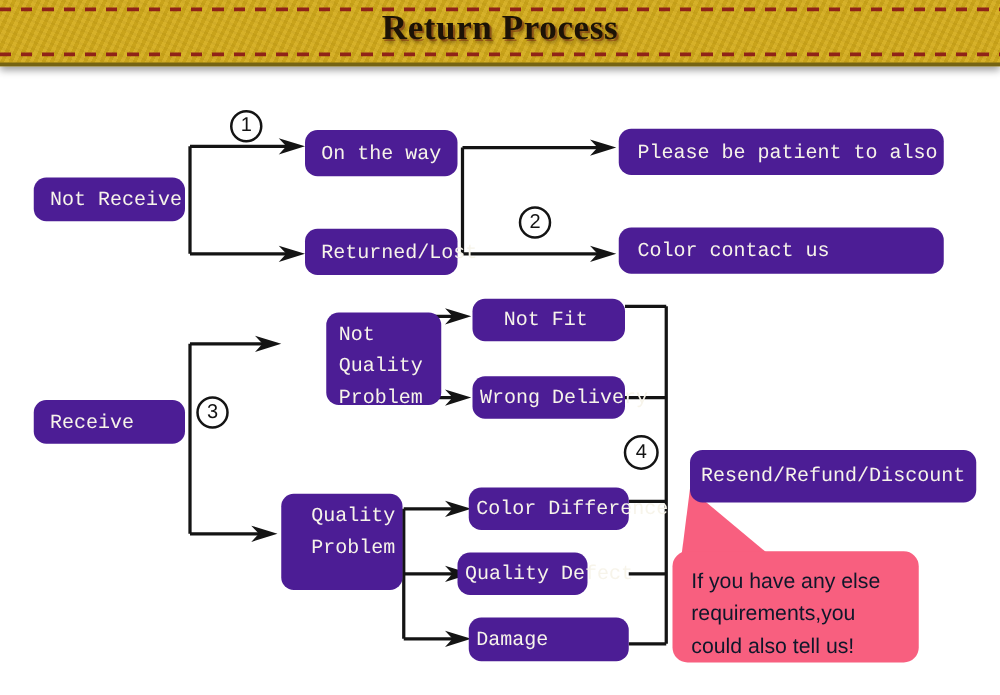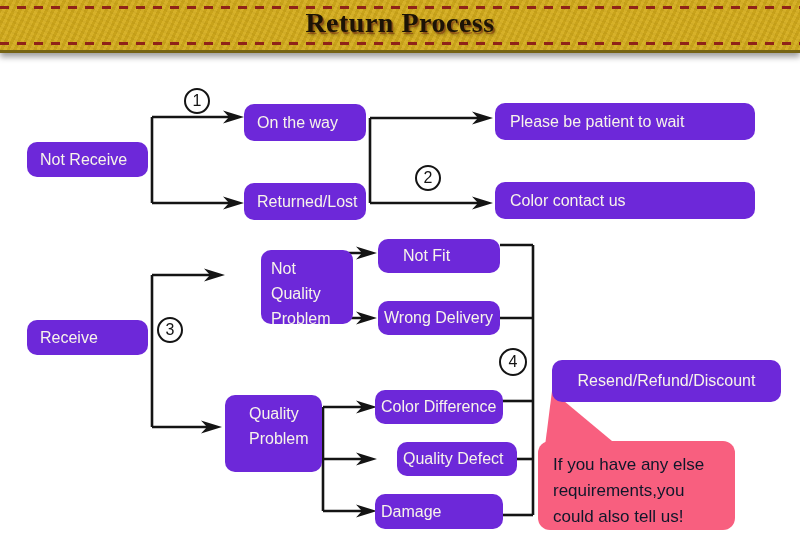--- a/index.html
+++ b/index.html
@@ -25,23 +25,23 @@
   .dash-top{top:6px;}
   .dash-bottom{top:42px;}
   .header-title{
     position:absolute; left:0; top:7px; width:800px; text-align:center;
     font-family:"Liberation Serif", serif; font-weight:bold; font-size:28px;
     color:#1c1306; letter-spacing:0.5px;
     text-shadow:1.5px 1.5px 0 rgba(122,40,20,0.5), 2px 3px 3px rgba(60,40,0,0.45);
   }
   
   .node{
-    position:absolute; background:#6d28d9; border-radius:10px;
+    position:absolute; background:#4c1d95; border-radius:10px;
     color:#F7F4EA; font-size:16px; display:flex; align-items:center;
-    box-sizing:border-box; white-space:nowrap;
+    box-sizing:border-box; white-space:nowrap;font-family:Liberation Mono, monospace;
   }
   .pad13{padding-left:13px;}
   .pad15{padding-left:15px;}
   .pad6{padding-left:6px;}
   .multiline{white-space:normal; line-height:25px; align-items:flex-start; padding:6px 8px 0 10px;}
   .centered{justify-content:center; padding-left:0;}
   
   .step-circle{
     position:absolute; width:26px; height:26px; border-radius:50%;
     background:#ffffff; border:2.5px solid #141414; box-sizing:border-box;
@@ -115,37 +115,37 @@
 
     <polygon points="552,391 545,446 618,446" fill="#F85F7F"></polygon>
   </svg>
 
   <div class="node pad13" style="left:27px; top:142px; width:121px; height:35px;">Not Receive</div>
 
   <div class="node pad13" style="left:244px; top:104px; width:122px; height:37px;">On the way</div>
 
   <div class="node pad13" style="left:244px; top:183px; width:122px; height:37px;">Returned/Lost</div>
 
-  <div class="node pad15" style="left:495px; top:103px; width:260px; height:37px;">Please be patient to wait</div>
+  <div class="node pad15" style="left:495px; top:103px; width:260px; height:37px;">Please be patient to also</div>
 
   <div class="node pad15" style="left:495px; top:182px; width:260px; height:37px;">Color contact us</div>
 
   <div class="node pad13" style="left:27px; top:320px; width:121px; height:35px;">Receive</div>
 
   <div class="node multiline" style="left:227px; top:250px; width:92px; height:74px;margin-left:34px;">Not Quality Problem</div>
 
   <div class="node multiline" style="left:225px; top:395px; width:97px; height:77px; padding-left:24px;">Quality Problem</div>
 
   <div class="node pad6" style="left:378px; top:239px; width:122px; height:34px; padding-left:25px;">Not Fit</div>
 
   <div class="node pad6" style="left:378px; top:301px; width:122px; height:34px;">Wrong Delivery</div>
 
   <div class="node pad6" style="left:375px; top:390px; width:128px; height:34px;">Color Difference</div>
 
-  <div class="node pad6" style="left:397px; top:442px; width:120px; height:34px;">Quality Defect</div>
+  <div class="node pad6" style="left:366px; top:442px; width:104px; height:34px;">Quality Defect</div>
 
   <div class="node pad6" style="left:375px; top:494px; width:128px; height:35px;">Damage</div>
 
   <div class="node centered" style="left:552px; top:360px; width:229px; height:42px;">Resend/Refund/Discount</div>
 
   <div class="step-circle" style="left:184px; top:88px;">1</div>
   <div class="step-circle" style="left:415px; top:165px;">2</div>
   <div class="step-circle" style="left:157px; top:317px;">3</div>
   <div class="step-circle" style="left:499px; top:348px; width:28px; height:28px;">4</div>
 

